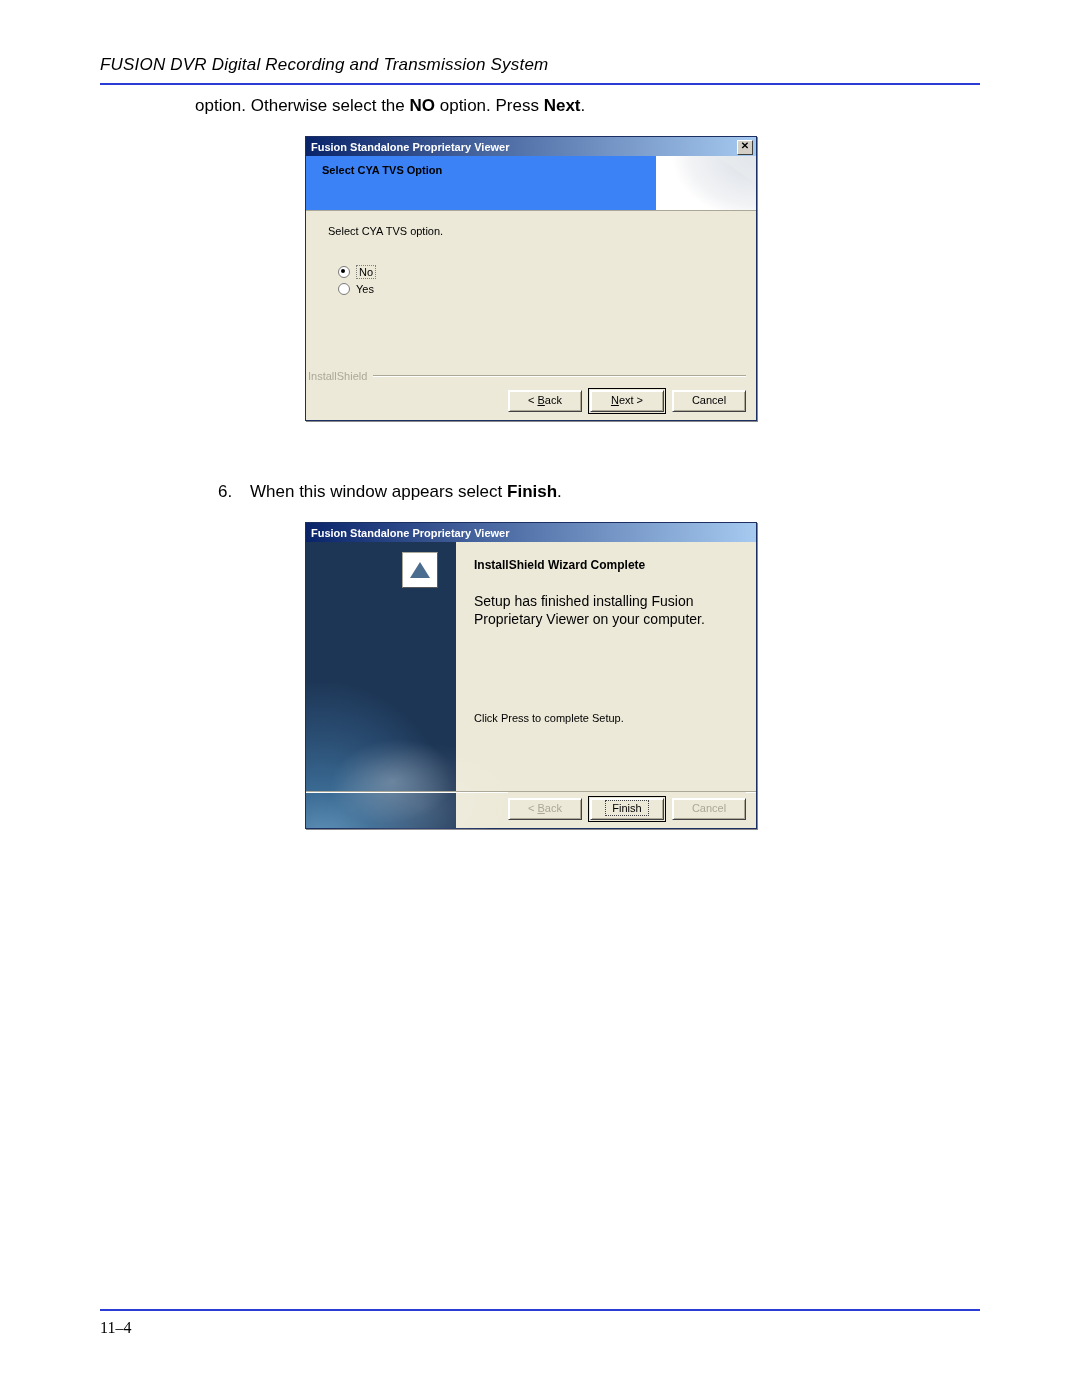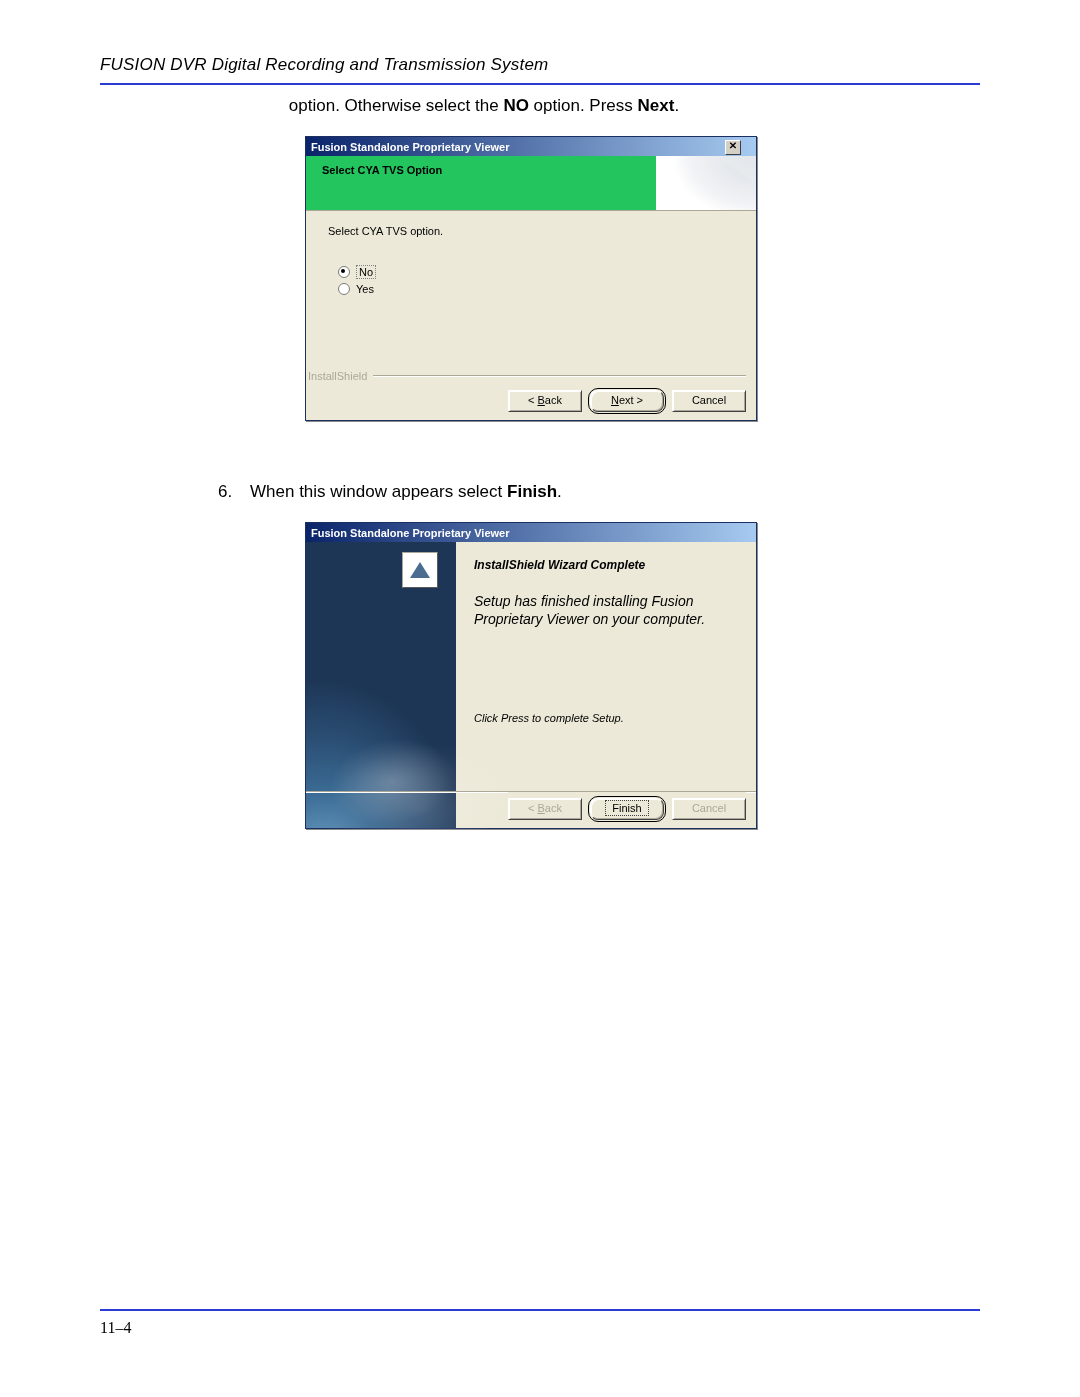--- a/index.html
+++ b/index.html
@@ -22,23 +22,22 @@
   }
   .blue-rule {
     height: 2px;
     background: #2a3bd6;
     margin-top: 8px;
     margin-bottom: 10px;
   }
   .body-text {
     font-size: 17px;
     line-height: 1.35;
-    margin-left: 64px;
+    margin-left: 95px;
     max-width: 640px;
-    text-align: center;
   }
   .body-text b { font-weight: bold; }
   .step6 {
     display: flex;
     font-size: 17px;
     line-height: 1.35;
     margin-left: 118px;
     max-width: 640px;
   }
   .step6 .num { width: 32px; flex: 0 0 32px; }
@@ -54,38 +53,38 @@
     font-family: Tahoma, Arial, sans-serif;
     font-size: 11px;
     background: #ece9d8;
   }
   .titlebar {
     height: 17px;
     background: linear-gradient(90deg, #0a246a 0%, #a6caf0 100%);
     color: #fff;
     font-weight: bold;
     font-size: 11px;
-    padding: 2px 15px 0 5px;
+    padding: 2px 3px 0 5px;
     display: flex;
     justify-content: space-between;
     align-items: center;
   }
   .closebox {
     width: 14px; height: 13px;
     background: #d4d0c8;
     border: 1px solid #fff;
     border-right-color:#404040; border-bottom-color:#404040;
     color:#000;
     font-size: 10px; line-height: 10px;
     text-align: center;
     font-family: Arial, sans-serif;
     font-weight: bold;
   }
   .dlg-header {
-    background: #22c55e;
+    background: #3b82f6;
     border-bottom: 1px solid #aca899;
     position: relative;
     height: 54px;
   }
   .dlg-header .subtitle {
     position: absolute;
     left: 16px; top: 8px;
     font-weight: bold;
     font-size: 11px;
     color: #000;
@@ -135,21 +134,21 @@
     width:72px; height:20px;
     background:#ece9d8;
     border:1px solid #fff;
     border-right-color:#404040; border-bottom-color:#404040;
     box-shadow: inset 1px 1px 0 #fff, inset -1px -1px 0 #aca899;
     font-size:11px; color:#000; text-align:center; line-height:18px;
     font-family: Tahoma, Arial, sans-serif;
   }
   .winbtn.disabled { color:#aca899; }
   .winbtn .ul { text-decoration: underline; }
-  .default-ring { outline:1px solid #000; outline-offset:1px;border-radius:8px; }
+  .default-ring { outline:1px solid #000; outline-offset:1px; }
   .btn-inner-focus {
     display:inline-block; border:1px dotted #404040; padding:0 6px; line-height:14px;
   }
 
   
   .dialog2 {
     margin: 18px 0 0 205px;
     width: 450px;
     border: 1px solid #1b2f63;
     box-shadow: 1px 1px 0 #888;
@@ -180,21 +179,21 @@
   .side-art::after{
     content:""; position:absolute; left:-20px; bottom:-10px;
     width:260px; height:150px;
     background:
       radial-gradient(90px 60px at 40% 60%, rgba(255,255,255,.25), transparent 70%),
       radial-gradient(140px 90px at 50% 80%, rgba(255,255,255,.15), transparent 70%);
     transform: rotate(-8deg);
     pointer-events:none;
   }
   .right-panel {
-    flex:1; padding: 16px 18px; color:#000; position:relative;font-style:italic;
+    flex:1; padding: 16px 18px; color:#000; position:relative;
   }
   .right-panel .h { font-weight:bold; font-size:12px; margin-bottom:20px; }
   .right-panel .p { font-size:14px; line-height:1.3; }
   .right-panel .p2 { position:absolute; top:170px; left:18px; font-size:11px; }
   .btn-row2 {
     position:absolute; right:10px; bottom:8px; display:flex; gap:8px;
     background:#ece9d8; padding-top:6px;
   }
   .sep-line {
     position:absolute; left:0; right:0; bottom:36px; height:1px;

